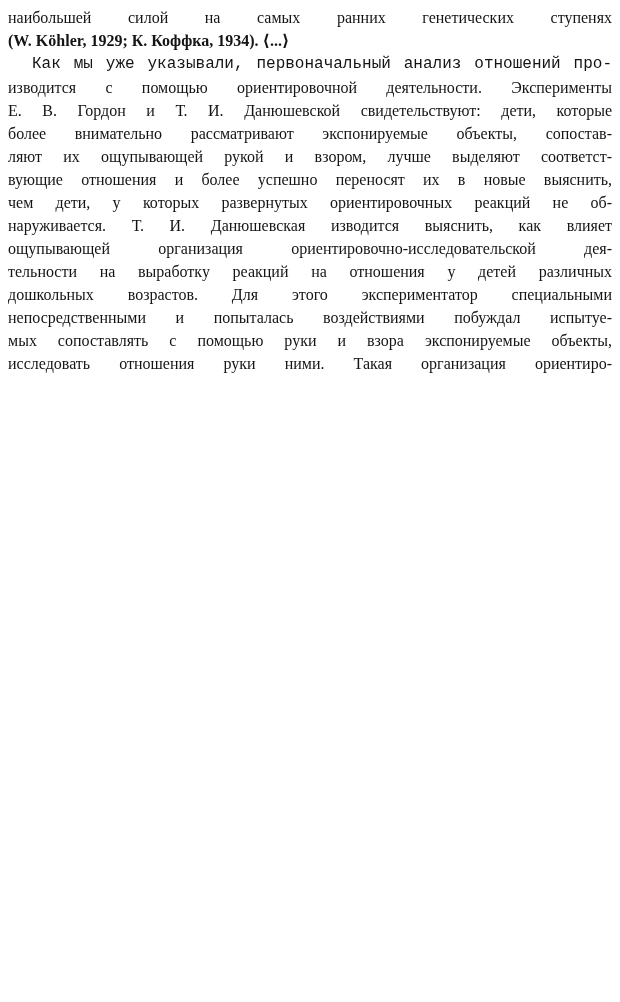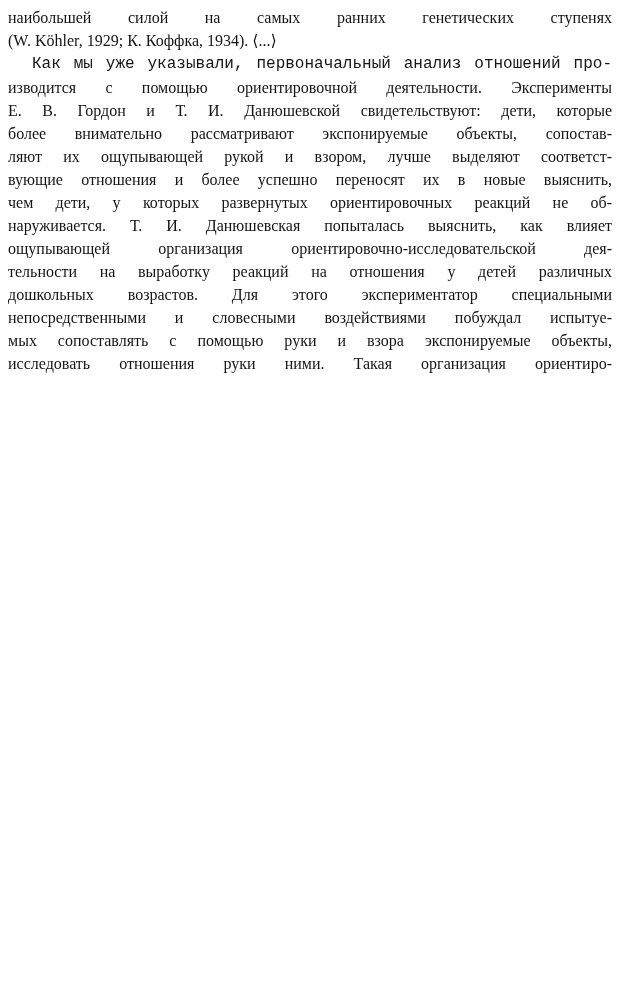--- a/index.html
+++ b/index.html
@@ -6,38 +6,38 @@
   body {
     width: 620px; height: 1002px; background: #ffffff; overflow: hidden;
     position: relative; color: #141414;
     font-family: "Liberation Serif", "DejaVu Serif", serif;
   }
   .line {
     position: absolute; left: 8px; width: 604px; height: 23px;
     font-size: 16px; line-height: 23px; white-space: nowrap;
     text-align: justify; text-align-last: justify;
   }
-  .line.last { text-align-last: left; }
+  .line.last { text-align-last: left; font-weight: bold; }
   .line.indent { padding-left: 24px; width: 580px; font-family: Liberation Mono, monospace; }
 </style>
 </head>
 <body>
 
 <div>
 
   <div class="line" style="top:6px">наибольшей силой на самых ранних генетических ступенях</div>
   <div class="line last" style="top:29px">(W. Köhler, 1929; К. Коффка, 1934). ⟨...⟩</div>
   <div class="line indent" style="top:53px">Как мы уже указывали, первоначальный анализ отношений про-</div>
   <div class="line" style="top:76px">изводится с помощью ориентировочной деятельности. Эксперименты</div>
   <div class="line" style="top:99px">Е. В. Гордон и Т. И. Данюшевской свидетельствуют: дети, которые</div>
   <div class="line" style="top:122px">более внимательно рассматривают экспонируемые объекты, сопостав-</div>
   <div class="line" style="top:145px">ляют их ощупывающей рукой и взором, лучше выделяют соответст-</div>
   <div class="line" style="top:168px">вующие отношения и более успешно переносят их в новые выяснить,</div>
   <div class="line" style="top:191px">чем дети, у которых развернутых ориентировочных реакций не об-</div>
-  <div class="line" style="top:214px">наруживается. Т. И. Данюшевская попыталась выяснить, как влияет</div>
+  <div class="line" style="top:214px">наруживается. Т. И. Данюшевская изводится выяснить, как влияет</div>
   <div class="line" style="top:237px">ощупывающей организация ориентировочно-исследовательской дея-</div>
   <div class="line" style="top:260px">тельности на выработку реакций на отношения у детей различных</div>
   <div class="line" style="top:283px">дошкольных возрастов. Для этого экспериментатор специальными</div>
-  <div class="line" style="top:306px">непосредственными и словесными воздействиями побуждал испытуе-</div>
+  <div class="line" style="top:306px">непосредственными и попыталась воздействиями побуждал испытуе-</div>
   <div class="line" style="top:329px">мых сопоставлять с помощью руки и взора экспонируемые объекты,</div>
   <div class="line" style="top:352px">исследовать отношения руки ними. Такая организация ориентиро-</div>
 
 </div>
 
 </body></html>

